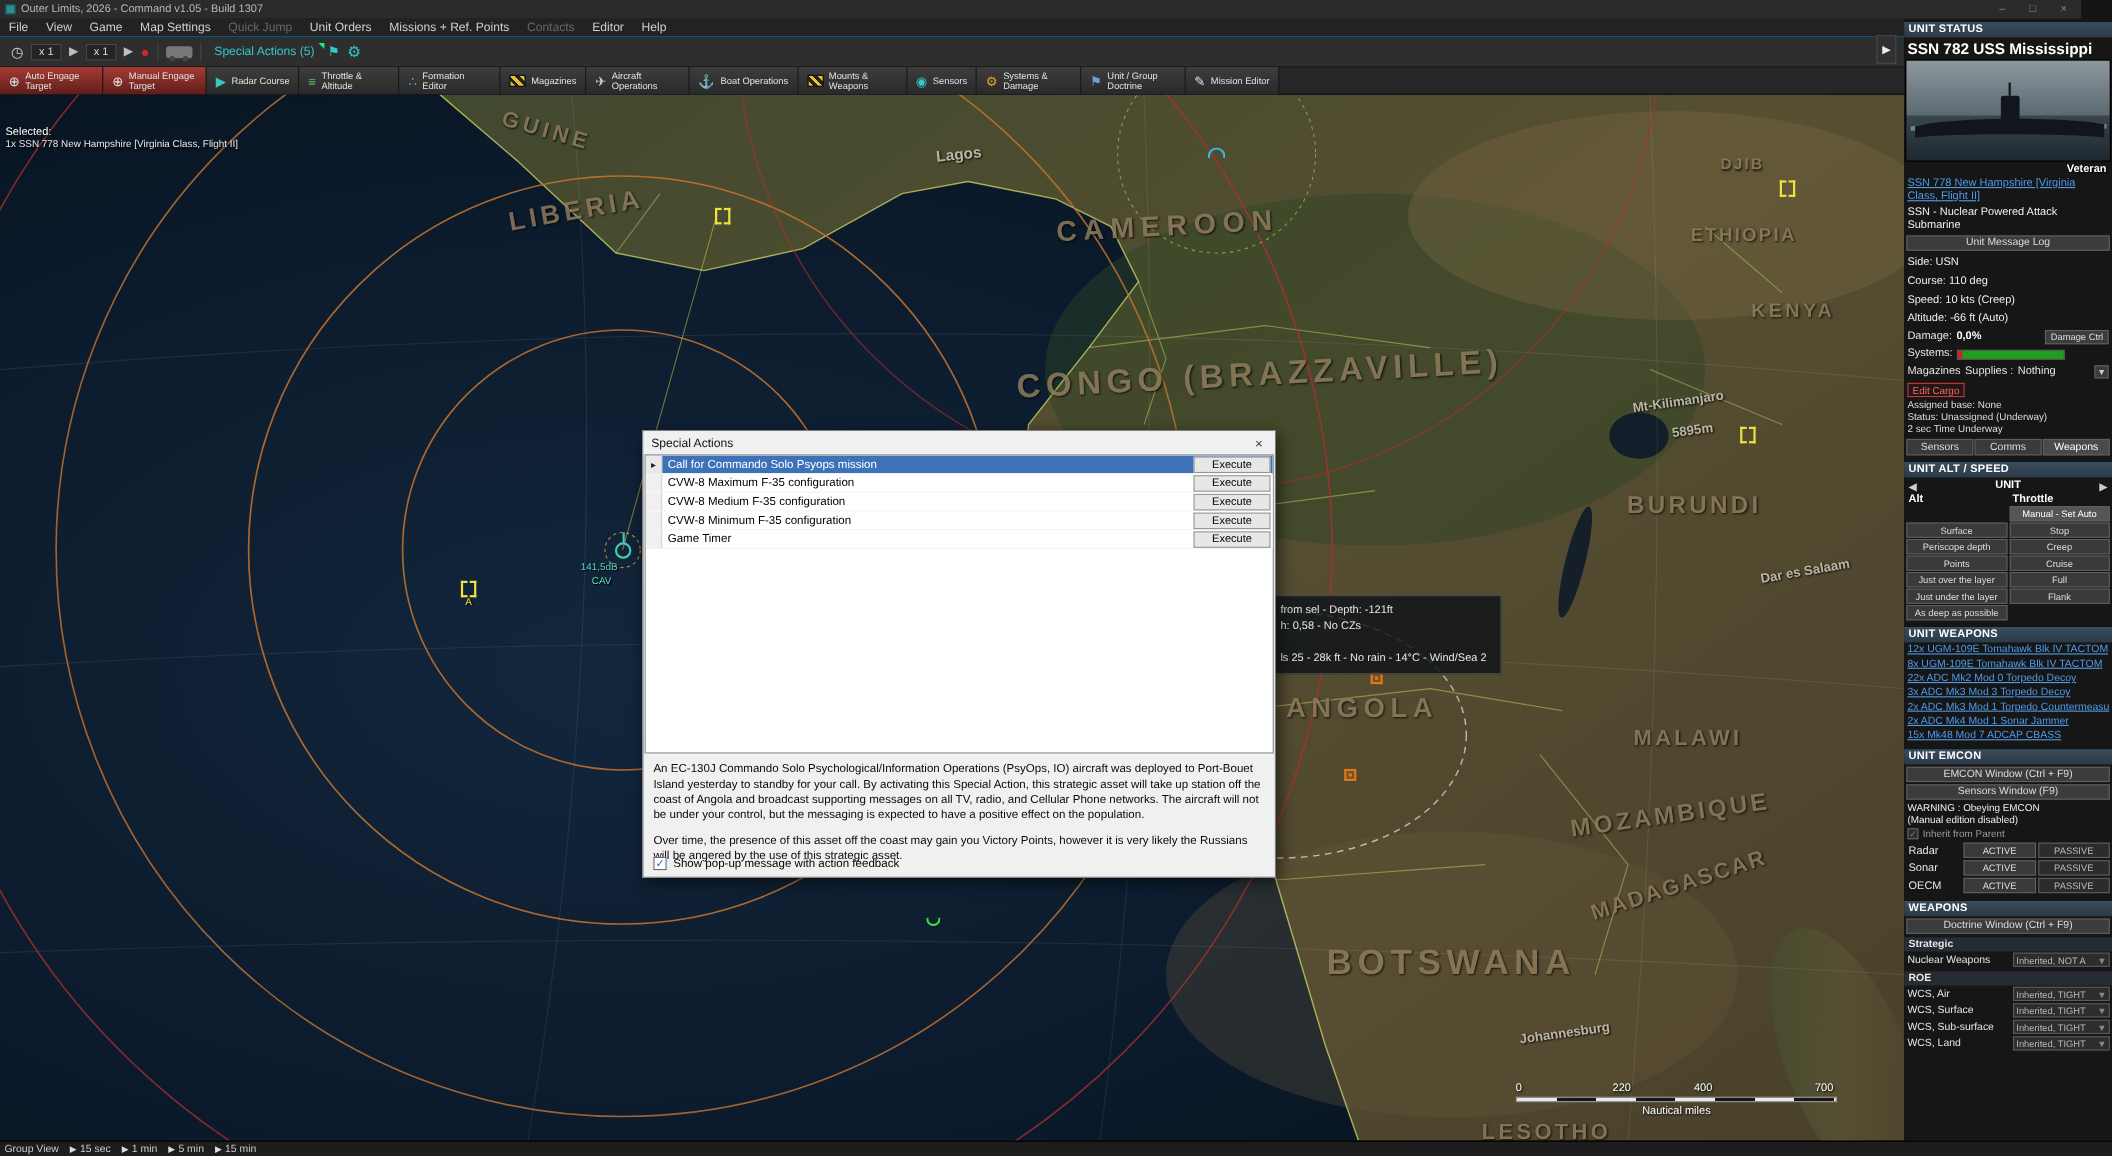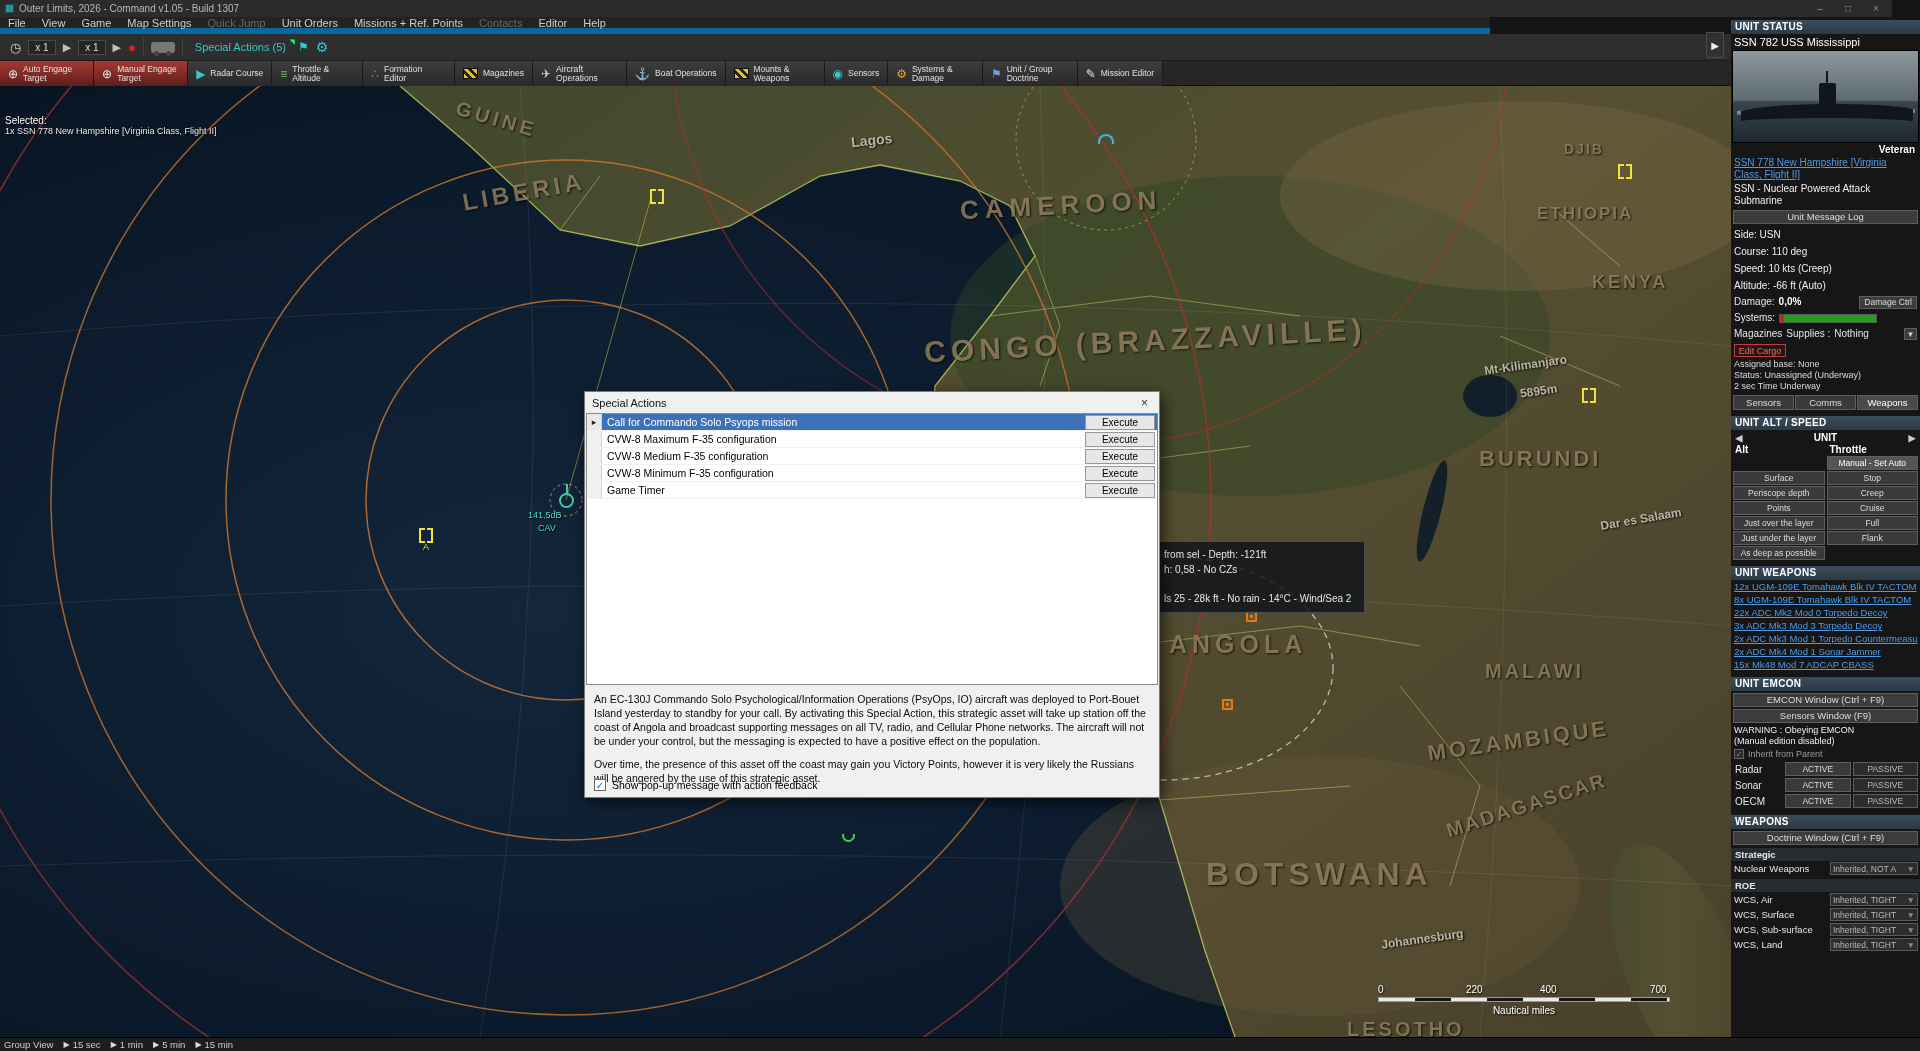--- a/index.html
+++ b/index.html
@@ -6,21 +6,21 @@
   html,body{background:#000}
   body{font-family:"Liberation Sans",sans-serif;-webkit-font-smoothing:antialiased}
   .app{position:relative;width:1920px;height:1051px;background:#141414;overflow:hidden;color:#ddd}
 
   
   .titlebar{position:absolute;top:0;left:0;width:1892px;height:17px;background:#2b2b2b;display:flex;align-items:center;padding:0 5px;font-size:10px;color:#b8b8b8}
   .app-icon{width:9px;height:9px;background:#2e8f8f;margin-right:5px;border:1px solid #175555}
   .win-btns{margin-left:auto;display:flex;gap:22px;color:#8a8a8a;font-size:10px;padding-right:8px}
   .win-btns span{cursor:default}
 
-  .menubar{position:absolute;top:17px;left:0;width:1490px;height:17px;background:#222;display:flex;align-items:flex-start;font-size:11px;color:#cfcfcf;border-bottom:6px solid #0369a1}
+  .menubar{position:absolute;top:17px;left:0;width:1731px;height:17px;background:#222;display:flex;align-items:center;font-size:11px;color:#cfcfcf;border-bottom:1px solid #0369a1}
   .mi{padding:0 8px;white-space:nowrap}
   .mi.disabled{color:#676767}
 
   .toolbar{position:absolute;top:34px;left:0;width:1731px;height:27px;background:#2e2e2e;display:flex;align-items:center;gap:7px;padding:0 10px;font-size:11px;border-bottom:1px solid #1b1b1b}
   .tb-icon{color:#c9c9c9;font-size:13px;line-height:13px}
   .tb-icon.play{color:#bfbfbf;font-size:11px}
   .tb-icon.rec{color:#d22;font-size:13px}
   .tb-speed{background:#242424;border:1px solid #4a4a4a;padding:1px 6px;font-size:10px;color:#ddd}
   .tb-car{width:24px;height:11px;background:#787878;border-radius:3px;position:relative}
   .tb-car::after{content:"";position:absolute;left:3px;bottom:-3px;width:5px;height:5px;background:#444;border-radius:50%;box-shadow:12px 0 0 #444}
@@ -91,21 +91,21 @@
   .exec{flex:none;width:70px;height:15px;margin-right:2px;background:#e7e7e7;border:1px solid #979797;font-size:10px;color:#000;font-family:"Liberation Sans",sans-serif}
   .dlg-desc{padding:7px 9px 5px 9px;font-size:10.5px;line-height:1.34;color:#0a0a0a;height:92px}
   .dlg-desc p + p{margin-top:9px}
   .dlg-footer{display:flex;align-items:center;gap:6px;padding:2px 9px 6px 9px;font-size:10.5px}
   .cb{width:12px;height:12px;background:#fff;border:1px solid #6a6a6a;color:#1166cc;font-size:10px;line-height:11px;text-align:center;flex:none}
 
   
   .sidebar{position:absolute;top:17px;right:0;width:189px;height:1020px;background:#161616;overflow:hidden;font-size:10px;color:#e6e6e6}
   .sb-header{height:15px;background:linear-gradient(#3b4c5c,#2a3a47);color:#fff;font-size:10px;font-weight:bold;padding:1px 4px;margin-top:5px;border-top:1px solid #11161b;letter-spacing:.3px}
   .sb-header.first{margin-top:2px}
-  .sb-unitname{font-weight:normal;font-size:11px;color:#fff;padding:2px 3px}
+  .sb-unitname{font-weight:bold;font-size:14px;color:#fff;padding:2px 3px}
   .sb-photo{height:93px;margin:0 1px;border:1px solid #000;position:relative}
   .sb-veteran{text-align:right;padding:1px 5px;color:#fff;font-weight:bold;font-size:10px;text-shadow:1px 1px 1px #000}
   .sb-link{display:block;color:#4f9be8;text-decoration:underline;padding:1px 3px;line-height:12px;cursor:pointer}
   .sb-type{color:#f0f0f0;padding:1px 3px;line-height:12px}
   .sb-btn{display:block;width:calc(100% - 4px);margin:2px;height:14px;background:#3c3c3c;border:1px solid #5e5e5e;color:#ddd;font-size:9.5px;font-family:"Liberation Sans",sans-serif;text-align:center;line-height:12px}
   .sb-line{padding:1px 3px;line-height:15px;color:#efefef}
   .sb-row{display:flex;align-items:center;gap:4px;padding:1px 3px;line-height:14px}
   .sb-row .grow{flex:1}
   .bold{font-weight:bold;color:#fff}
   .mini-btn{height:13px;background:#3c3c3c;border:1px solid #5e5e5e;color:#ddd;font-size:8.5px;padding:0 4px;font-family:"Liberation Sans",sans-serif}

